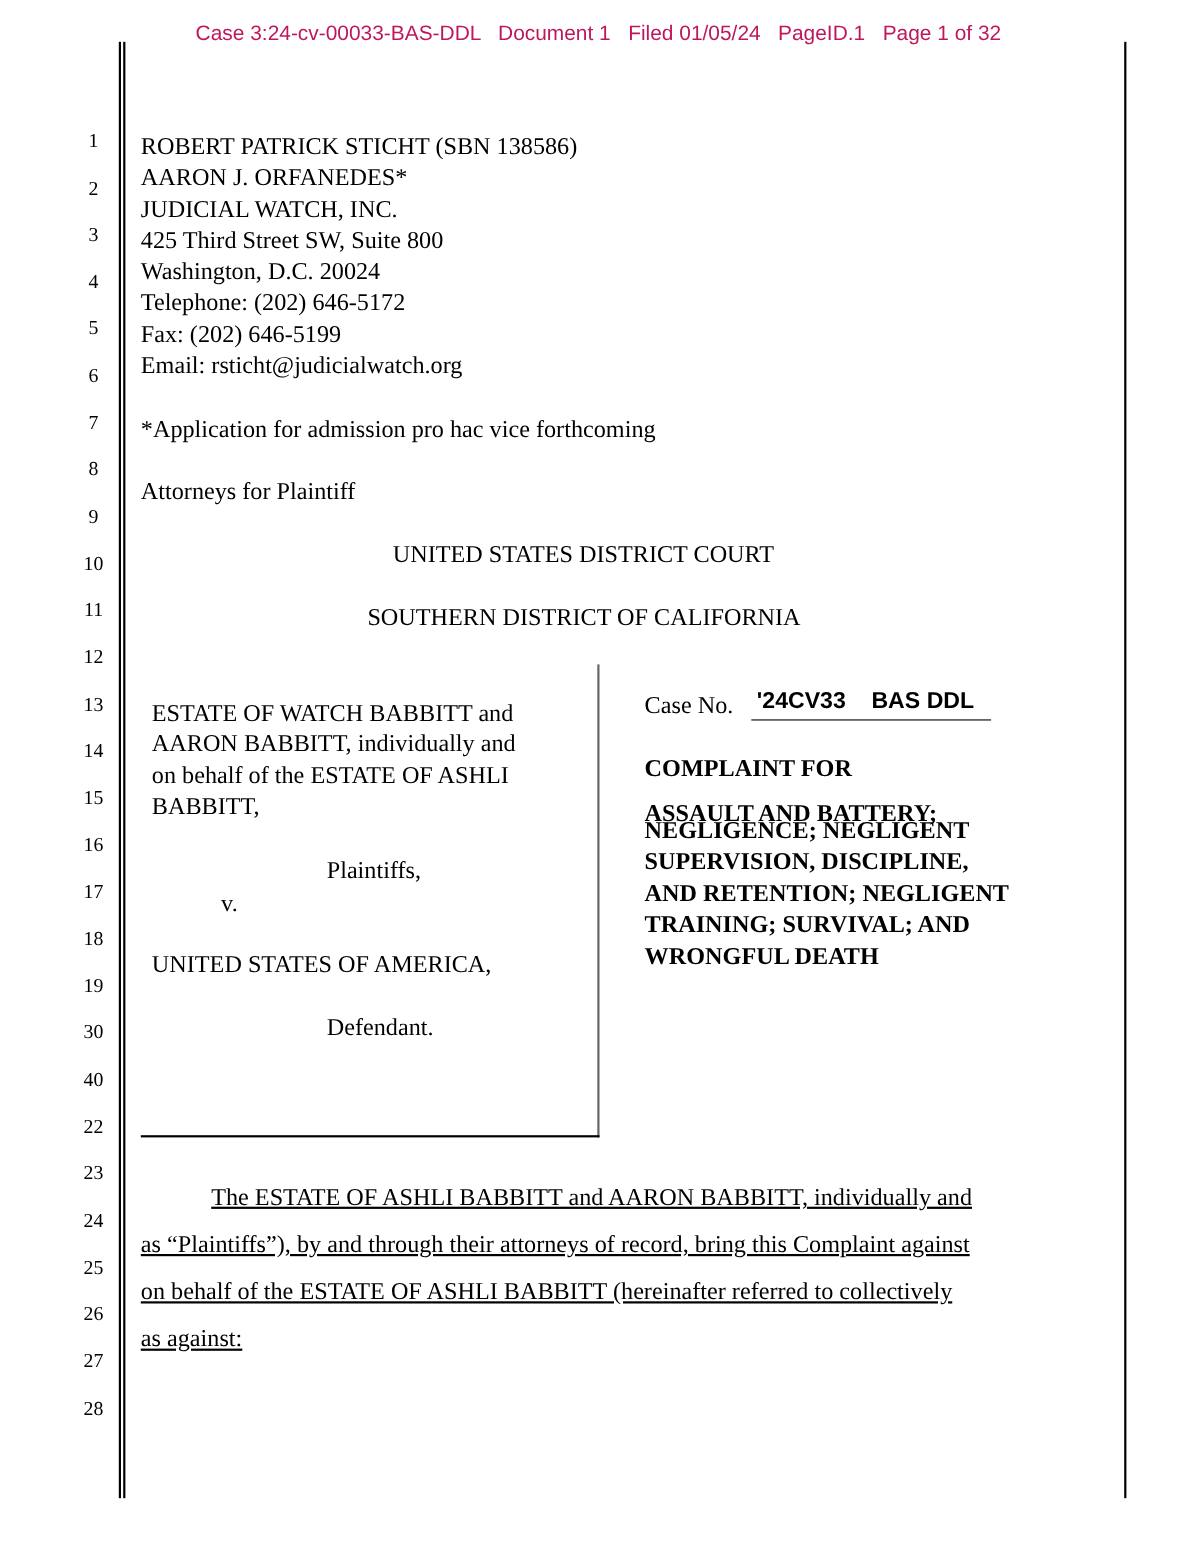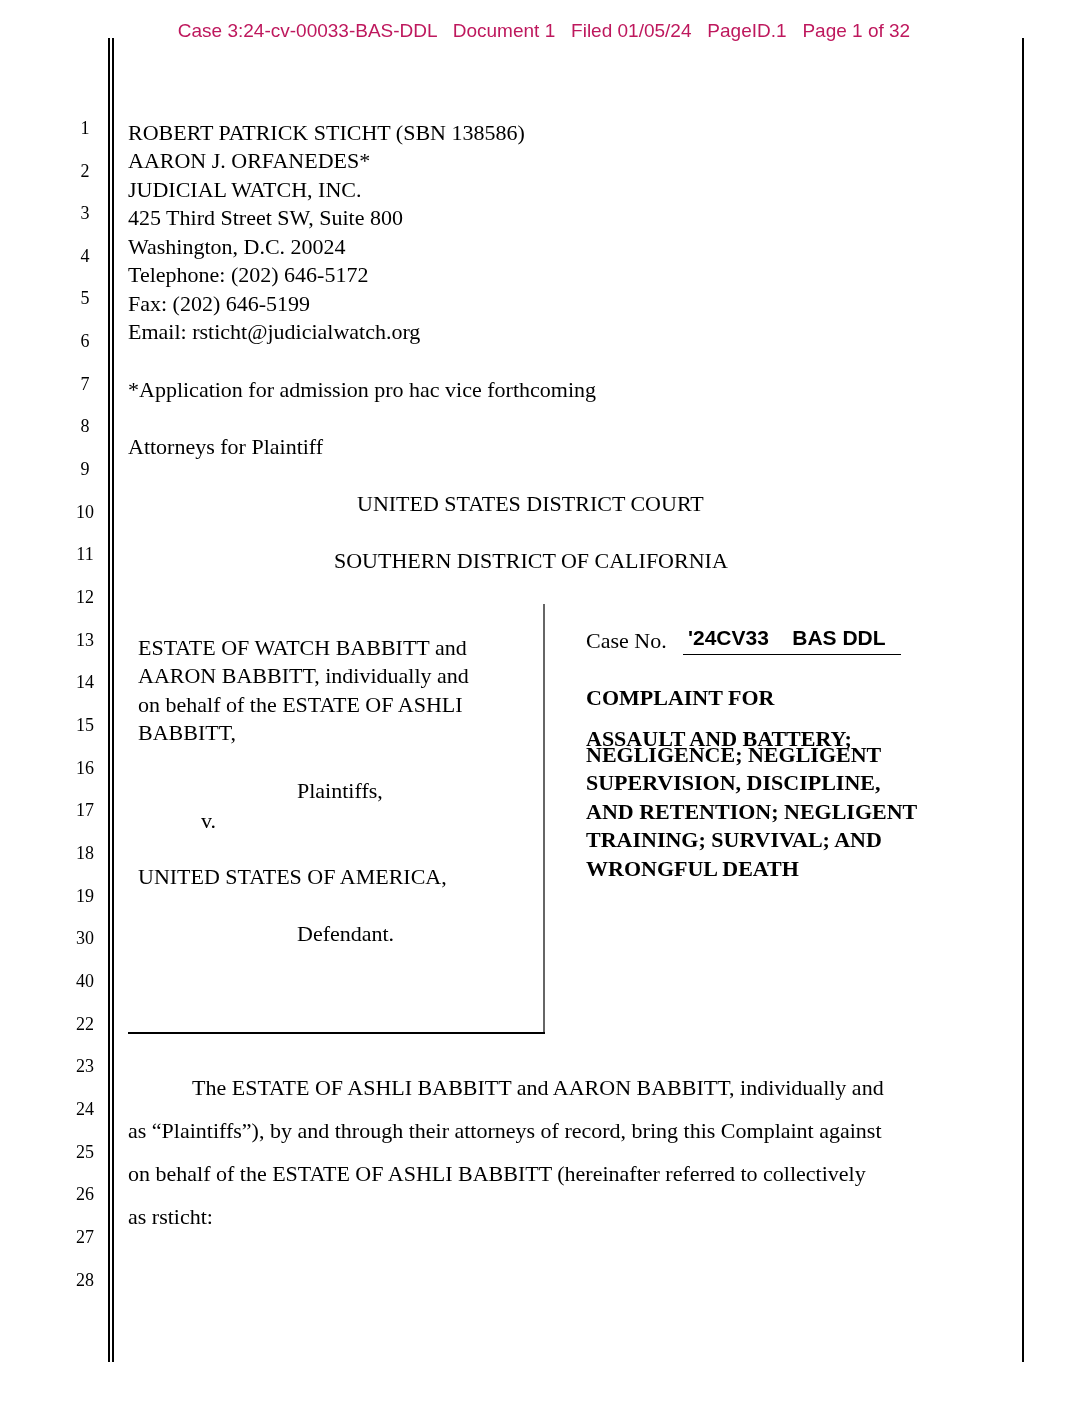--- a/index.html
+++ b/index.html
@@ -9,21 +9,21 @@
   .rule-left-b { position:absolute; left:112px; top:38px; width:2px; height:1324px; background:#000; }
   .rule-right { position:absolute; left:1022px; top:38px; width:2px; height:1324px; background:#000; }
   .linenums { position:absolute; left:70px; top:0; width:30px; }
   .ln { position:absolute; left:0; width:30px; text-align:center; font-size:18px; }
   .t { position:absolute; font-size:22px; white-space:nowrap; line-height:28.5px; }
   .bold { font-weight:bold; }
   .caption-vline { position:absolute; left:543px; top:604px; width:2px; height:430px; background:#666; }
   .caption-hline { position:absolute; left:128px; top:1032px; width:417px; height:2px; background:#000; }
   .caseno-line { position:absolute; left:683px; top:654px; width:218px; height:1px; background:#000; }
   .caseno-val { position:absolute; left:688px; top:626px; font-family:"Liberation Sans", sans-serif; font-weight:bold; font-size:21px; white-space:pre; }
-  .body-para { position:absolute; left:128px; top:1066px; width:860px; font-size:22px; line-height:43px; }
+  .body-para { position:absolute; left:128px; top:1066px; width:860px; font-size:22px; line-height:43px;text-decoration:underline; }
   .body-para p { margin:0; white-space:nowrap; }
 </style>
 </head>
 <body>
 
 <div class="header"><span>Case 3:24-cv-00033-BAS-DDL</span>   <span>Document 1</span>   <span>Filed 01/05/24</span>   <span>PageID.1</span>   <span>Page 1 of 32</span></div>
 
 <div class="rule-left-a"></div>
 <div class="rule-left-b"></div>
 <div class="rule-right"></div>
@@ -95,14 +95,14 @@
 <div class="t bold" style="left:586px; top:741px">NEGLIGENCE; NEGLIGENT</div>
 <div class="t bold" style="left:586px; top:769px">SUPERVISION, DISCIPLINE,</div>
 <div class="t bold" style="left:586px; top:798px">AND RETENTION; NEGLIGENT</div>
 <div class="t bold" style="left:586px; top:826px">TRAINING; SURVIVAL; AND</div>
 <div class="t bold" style="left:586px; top:855px">WRONGFUL DEATH</div>
 
 <div class="body-para">
   <p style="text-indent:64px">The ESTATE OF ASHLI BABBITT and AARON BABBITT, individually and</p>
   <p>as “Plaintiffs”), by and through their attorneys of record, bring this Complaint against</p>
   <p>on behalf of the ESTATE OF ASHLI BABBITT (hereinafter referred to collectively</p>
-  <p>as rsticht:</p>
+  <p>as against:</p>
 </div>
 
 </body></html>

